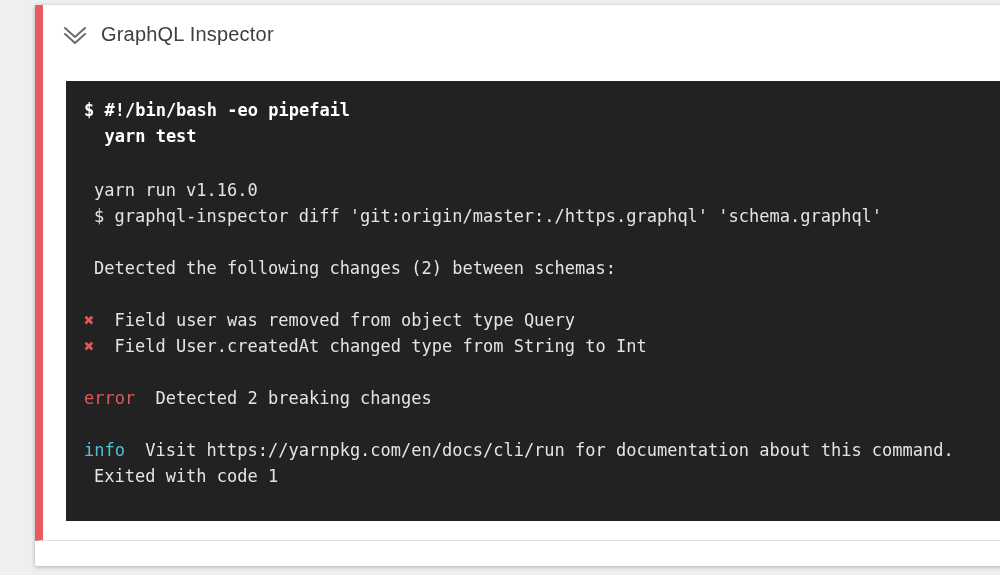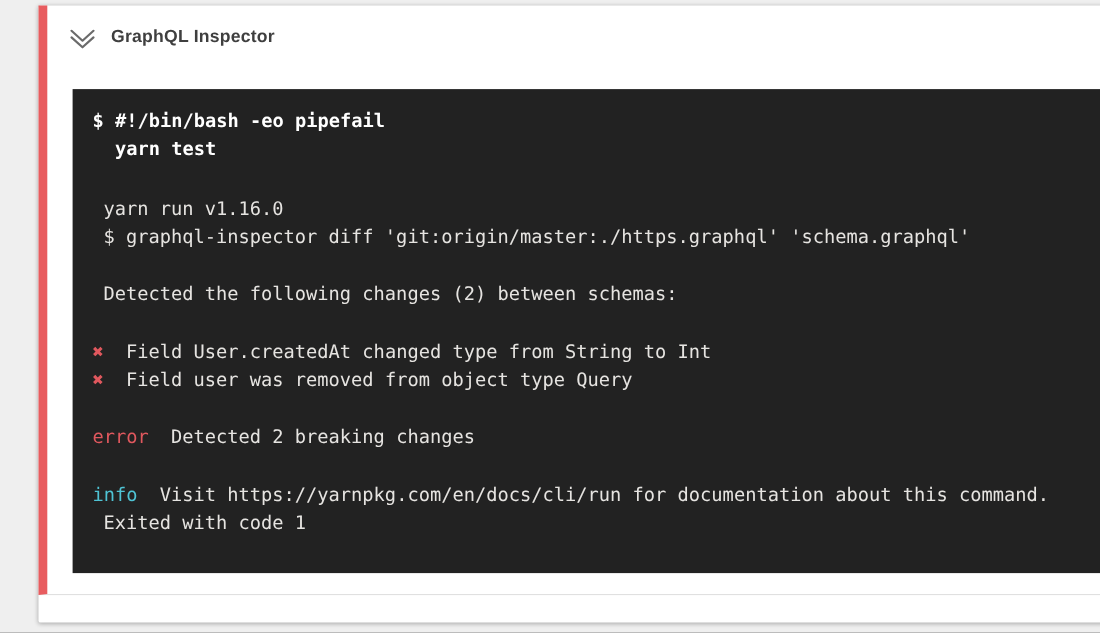--- a/index.html
+++ b/index.html
@@ -41,22 +41,22 @@
   .step-header {
     height: 76px;
     padding: 17px 0 0 19px;
     display: flex;
     align-items: flex-start;
     gap: 13px;
     cursor: pointer;
   }
   .step-header svg { display: block; margin-top: 2px; }
   .step-title {
-    font-size: 16px;
-    font-weight: bold;
+    font-size: 20px;
+    font-weight: normal;
     line-height: 24px;
     color: var(--header-text);
     letter-spacing: 0.2px;
     text-align: right;
   }
 
   .terminal {
     margin-left: 23px;
     height: 440px;
     background: var(--terminal-bg);
@@ -95,22 +95,22 @@
         <div class="cmd">
             <div class="tl">$ #!/bin/bash -eo pipefail</div>
             <div class="tl">  yarn test</div>
           </div>
         <div>
             <div class="tl"><span class="c-fg">yarn run v1.16.0</span></div>
             <div class="tl"><span class="c-fg">$ graphql-inspector diff 'git:origin/master:./https.graphql' 'schema.graphql'</span></div>
             <div class="tl">&nbsp;</div>
             <div class="tl"><span class="c-fg">Detected the following changes (2) between schemas:</span></div>
             <div class="tl">&nbsp;</div>
+            <div class="tl"><span class="c-red">✖</span><span class="c-fg"> Field user was removed from object type Query</span></div>
             <div class="tl"><span class="c-red">✖</span><span class="c-fg"> Field User.createdAt changed type from String to Int</span></div>
-            <div class="tl"><span class="c-red">✖</span><span class="c-fg"> Field user was removed from object type Query</span></div>
             <div class="tl">&nbsp;</div>
             <div class="tl"><span class="c-red">error</span><span class="c-fg"> Detected 2 breaking changes</span></div>
             <div class="tl">&nbsp;</div>
             <div class="tl"><span class="c-cyan">info</span><span class="c-fg"> Visit https://yarnpkg.com/en/docs/cli/run for documentation about this command.</span></div>
             <div class="tl"><span class="c-fg">Exited with code 1</span></div>
           </div>
       </div>
 
     </div>
 

